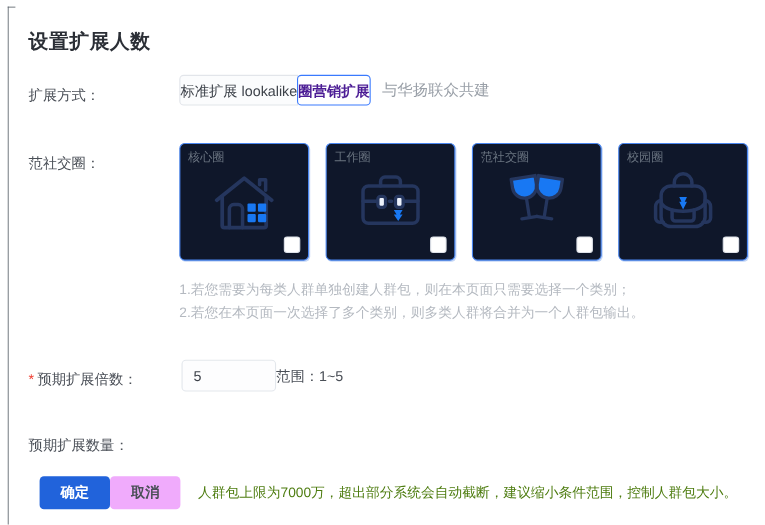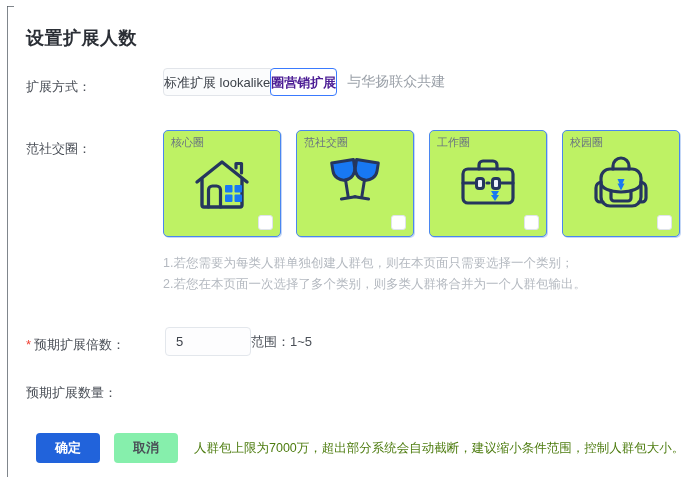--- a/index.html
+++ b/index.html
@@ -106,21 +106,21 @@
     left: 155px;
     top: 130px;
     display: flex;
     gap: 15px;
   }
   .card {
     position: relative;
     width: 118px;
     height: 107px;
     box-sizing: border-box;
-    background: #bef264;
+    background: #0f172a;
     border: 1px solid #4a86f0;
     border-radius: 5px;
     cursor: pointer;
     box-shadow: 1px 1px 0 0 rgba(90,140,230,.35);
   }
   .card-label {
     position: absolute;
     left: 7px;
     top: 4px;
     font-size: 11px;
@@ -187,21 +187,21 @@
     line-height: 30px;
     font-size: 13px;
     border-radius: 4px;
     padding: 0 19px;
     cursor: pointer;
     border: none;
     font-family: "Liberation Sans", "DejaVu Sans", sans-serif;
     white-space: nowrap;
   }
   #confirm-button { background: #2163db; color: #ffffff; font-weight: bold; }
-  #cancel-button  { background: #86efac; color: #4a4f57; font-weight: bold; margin-left: 14px; }
+  #cancel-button  { background: #f0abfc; color: #4a4f57; font-weight: bold; }
   #limit-note {
     margin-left: 16px;
     font-size: 12.5px;
     color: #4d7c0f;
     white-space: nowrap;
   }
 </style>
 </head>
 <body>
 
@@ -235,52 +235,52 @@
           <rect x="34" y="30" width="7.5" height="7.5" rx="1" fill="#1878f3"></rect>
           <rect x="43.5" y="30" width="7.5" height="7.5" rx="1" fill="#1878f3"></rect>
           <rect x="34" y="39.5" width="7.5" height="7.5" rx="1" fill="#1878f3"></rect>
           <rect x="43.5" y="39.5" width="7.5" height="7.5" rx="1" fill="#1878f3"></rect>
         </svg>
       </div>
       <div class="card-check"></div>
     </div>
 
     <div class="card">
-      <div class="card-label">范社交圈</div>
-      <div class="card-icon">
-        <svg width="62" height="58" viewBox="0 0 62 58" fill="none">
-
-          <g transform="rotate(-9 22 28)">
-            <path d="M11 6 h22 v8 a11 11 0 0 1 -22 0 z" fill="#1878f3"></path>
-            <path d="M11 6 h22 v8 a11 11 0 0 1 -22 0 z" stroke="#25365e" stroke-width="3" stroke-linejoin="round"></path>
-            <path d="M22 25 V42" stroke="#25365e" stroke-width="3" stroke-linecap="round"></path>
-            <path d="M15 43 h14" stroke="#25365e" stroke-width="3" stroke-linecap="round"></path>
-          </g>
-
-          <g transform="rotate(9 40 28)">
-            <path d="M29 6 h22 v8 a11 11 0 0 1 -22 0 z" fill="#1878f3"></path>
-            <path d="M29 6 h22 v8 a11 11 0 0 1 -22 0 z" stroke="#25365e" stroke-width="3" stroke-linejoin="round"></path>
-            <path d="M40 25 V42" stroke="#25365e" stroke-width="3" stroke-linecap="round"></path>
-            <path d="M33 43 h14" stroke="#25365e" stroke-width="3" stroke-linecap="round"></path>
-          </g>
-        </svg>
-      </div>
-      <div class="card-check"></div>
-    </div>
-
-    <div class="card">
       <div class="card-label">工作圈</div>
       <div class="card-icon">
         <svg width="62" height="58" viewBox="0 0 62 58" fill="none">
           <path d="M22 14 v-4 a4 4 0 0 1 4 -4 h10 a4 4 0 0 1 4 4 v4" stroke="#25365e" stroke-width="3.2" stroke-linecap="round" stroke-linejoin="round"></path>
           <rect x="6" y="14" width="50" height="34" rx="5" stroke="#25365e" stroke-width="3.2"></rect>
           <path d="M6 28 h14 M42 28 h14 M30 28 h2" stroke="#25365e" stroke-width="3.2" stroke-linecap="round"></path>
           <rect x="19.5" y="23.5" width="7" height="10" rx="2.5" fill="#eef3fc" stroke="#25365e" stroke-width="3"></rect>
           <rect x="35.5" y="23.5" width="7" height="10" rx="2.5" fill="#eef3fc" stroke="#25365e" stroke-width="3"></rect>
           <path d="M35 36 h7 l-2.5 4 h2.5 l-4 6 l-4 -6 h2.5 l-2.5 -4 z" fill="#1878f3"></path>
+        </svg>
+      </div>
+      <div class="card-check"></div>
+    </div>
+
+    <div class="card">
+      <div class="card-label">范社交圈</div>
+      <div class="card-icon">
+        <svg width="62" height="58" viewBox="0 0 62 58" fill="none">
+
+          <g transform="rotate(-9 22 28)">
+            <path d="M11 6 h22 v8 a11 11 0 0 1 -22 0 z" fill="#1878f3"></path>
+            <path d="M11 6 h22 v8 a11 11 0 0 1 -22 0 z" stroke="#25365e" stroke-width="3" stroke-linejoin="round"></path>
+            <path d="M22 25 V42" stroke="#25365e" stroke-width="3" stroke-linecap="round"></path>
+            <path d="M15 43 h14" stroke="#25365e" stroke-width="3" stroke-linecap="round"></path>
+          </g>
+
+          <g transform="rotate(9 40 28)">
+            <path d="M29 6 h22 v8 a11 11 0 0 1 -22 0 z" fill="#1878f3"></path>
+            <path d="M29 6 h22 v8 a11 11 0 0 1 -22 0 z" stroke="#25365e" stroke-width="3" stroke-linejoin="round"></path>
+            <path d="M40 25 V42" stroke="#25365e" stroke-width="3" stroke-linecap="round"></path>
+            <path d="M33 43 h14" stroke="#25365e" stroke-width="3" stroke-linecap="round"></path>
+          </g>
         </svg>
       </div>
       <div class="card-check"></div>
     </div>
 
     <div class="card">
       <div class="card-label">校园圈</div>
       <div class="card-icon">
         <svg width="62" height="58" viewBox="0 0 62 58" fill="none">
           <path d="M23 14 v-3 a8 8 0 0 1 16 0 v3" stroke="#25365e" stroke-width="3.2" stroke-linecap="round"></path>
@@ -304,21 +304,21 @@
 
   <div class="row-label" style="left:18px; top:336px;">
     <span class="req-star">*</span><span>预期扩展倍数：</span>
   </div>
 
   <div id="multiplier-row">
     <input id="multiplier-input" type="text" value="5" style="">
     <div id="range-hint">范围：1~5</div>
   </div>
 
-  <div class="row-label" style="left:18px; top:384px;text-align:center;">预期扩展数量：</div>
+  <div class="row-label" style="left:18px; top:396px;text-align:center;">预期扩展数量：</div>
   <div class="row-label" style="left:157px; top:396px; color:#3d424a;"></div>
 
   <div id="footer">
     <button class="btn" id="confirm-button">确定</button>
     <button class="btn" id="cancel-button">取消</button>
     <div id="limit-note">人群包上限为7000万，超出部分系统会自动截断，建议缩小条件范围，控制人群包大小。</div>
   </div>
 
 </div>
 

